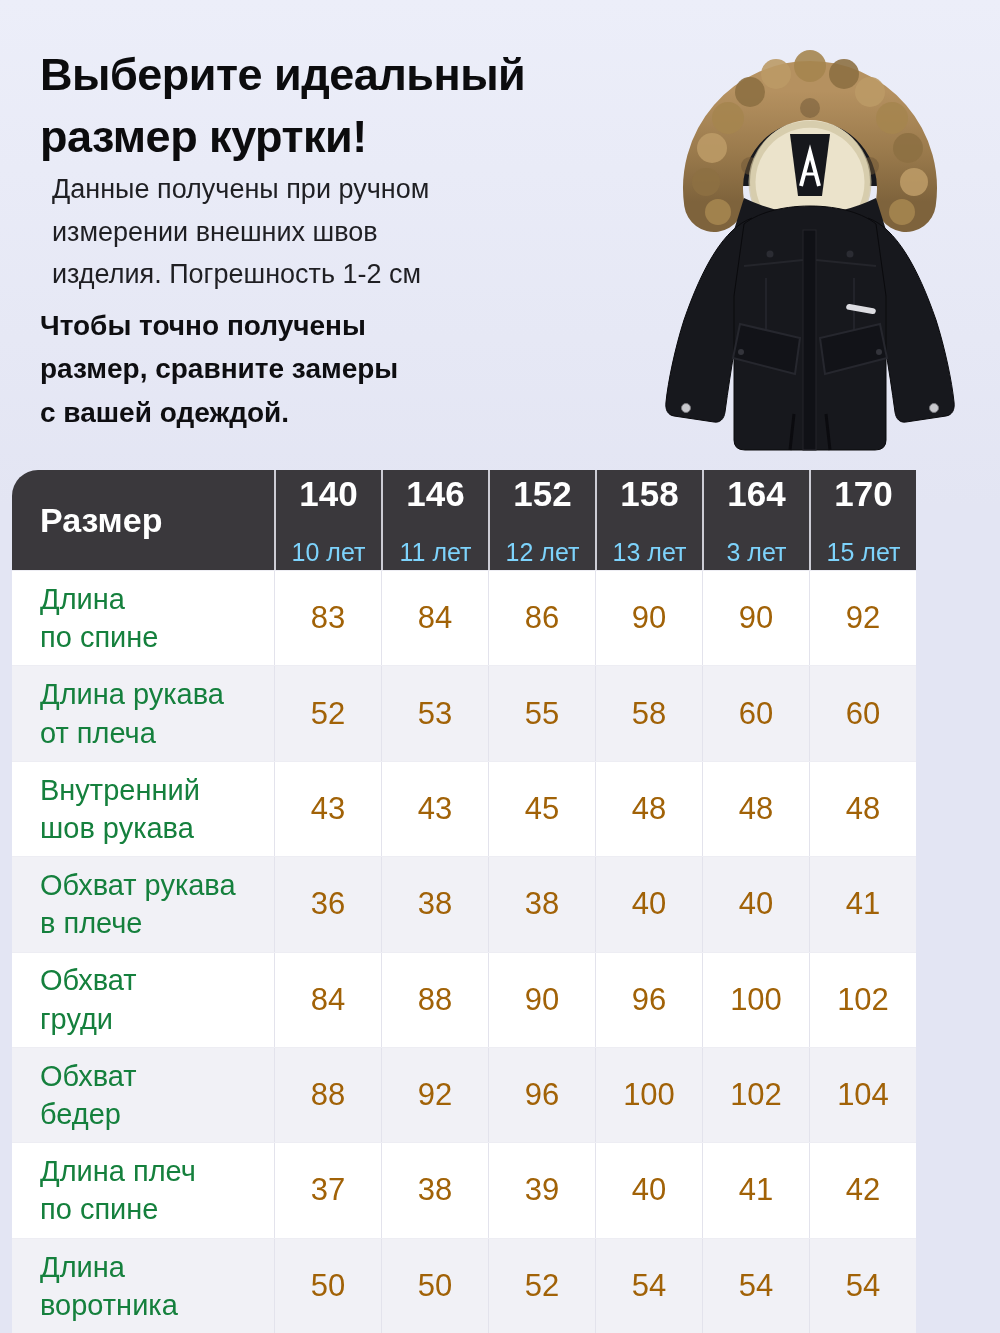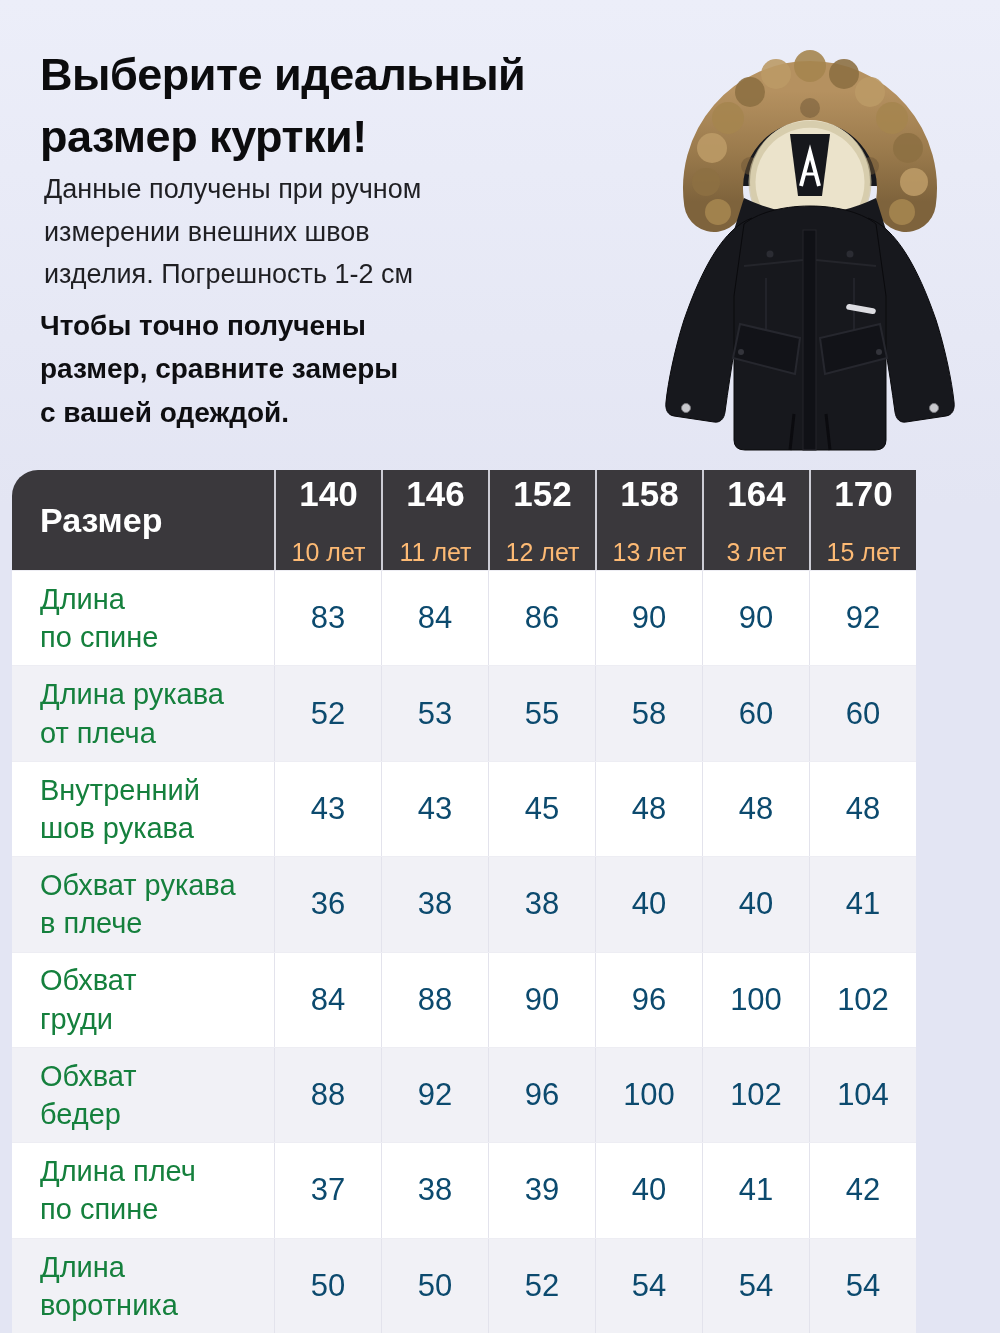--- a/index.html
+++ b/index.html
@@ -12,21 +12,21 @@
   .page {
     position: relative; width: 1000px; height: 1333px;
     background: linear-gradient(180deg, #eceef9 0%, #e3e5f3 38%);
   }
   .title {
     position: absolute; left: 40px; top: 36px;
     font-size: 45px; font-weight: bold; color: #0c0c0e;
     line-height: 1.38; letter-spacing: -0.5px; white-space: pre-line; margin-top: 8px;
   }
   .desc {
-    position: absolute; left: 44px; top: 168px; margin: 0;
+    position: absolute; left: 52px; top: 168px; margin: 0;
     font-size: 27px; color: #1f1f23; line-height: 1.58; white-space: pre-line;
   }
   .note {
     position: absolute; left: 40px; top: 304px; margin: 0;
     font-size: 28px; font-weight: bold; color: #0e0e11;
     line-height: 1.55; white-space: pre-line;
   }
   .jacket { position: absolute; left: 620px; top: 16px; width: 380px; height: 448px; }
 
   .size-table {
@@ -42,31 +42,31 @@
     width: 262px; box-sizing: border-box; padding-left: 28px;
     display: flex; align-items: center;
     font-size: 34px; font-weight: bold;
   }
   .th-col {
     flex: 1; display: flex; flex-direction: column;
     align-items: center; justify-content: center;
     border-left: 2px solid #ccccd5; line-height: 1.18; gap: 24px;
   }
   .size-num { font-size: 35px; font-weight: bold; }
-  .size-age { font-size: 25px; color: #fdba74; }
+  .size-age { font-size: 25px; color: #7dd3fc; }
   .tr { flex: 1; display: flex; background: #ffffff; border-top: 1px solid #ededf3; }
   .tr.alt { background: #f1f1f6; }
   .td-label {
     width: 262px; box-sizing: border-box; padding-left: 28px;
     display: flex; flex-direction: column; justify-content: center;
     font-size: 29px; color: #15803d; line-height: 1.32; white-space: pre-line;
   }
   .td-val {
     flex: 1; display: flex; align-items: center; justify-content: center;
-    font-size: 31px; color: #0c4a6e; border-left: 1px solid #e3e3ec;
+    font-size: 31px; color: #a16207; border-left: 1px solid #e3e3ec;
   }
 </style>
 </head>
 <body>
 
 <div class="page">
 
   <h1 class="title">Выберите идеальный
 размер куртки!</h1>
   <p class="desc">Данные получены при ручном

